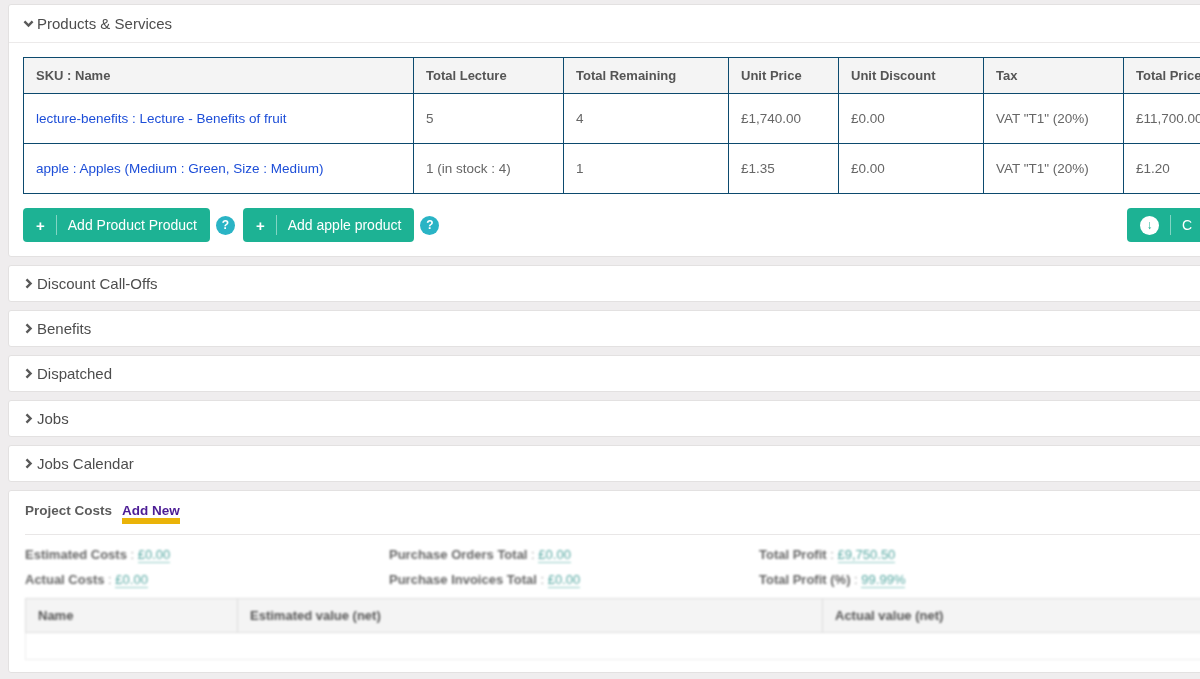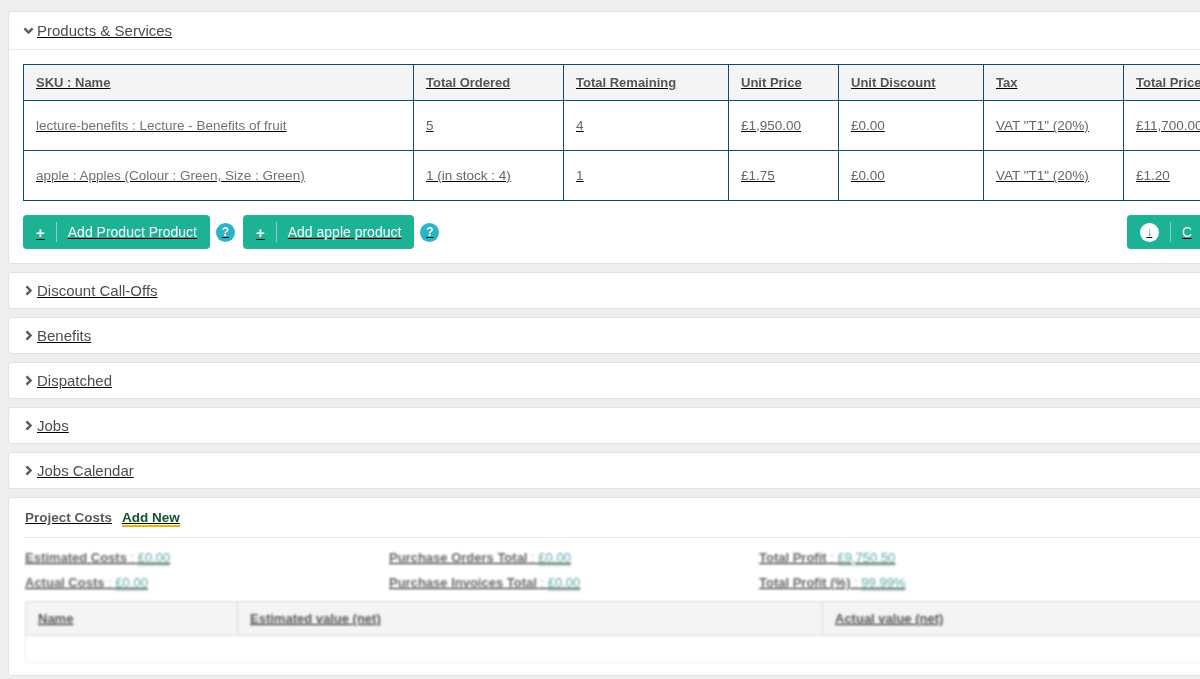--- a/index.html
+++ b/index.html
@@ -2,21 +2,21 @@
 <html><head>
 <meta charset="utf-8">
 <style>
   html,body { margin:0; padding:0; }
   body {
     width:1200px; height:679px; overflow:hidden;
     background:#efedee;
     font-family:"Liberation Sans", sans-serif;
     -webkit-font-smoothing:antialiased;
   }
-  .page { padding:11px 0 0 8px;text-decoration:underline; }
+  .page { padding:4px 0 0 8px; }
   .card {
     background:#fff;
     border:1px solid #e3e1e1;
     border-radius:3px;
     width:1212px;
     box-sizing:border-box;
     margin-bottom:8px;
   }
   
   .section-header {
@@ -35,21 +35,21 @@
   }
   table.products th, table.products td {
     border:1px solid #0c4a6e; text-align:left;
     overflow:hidden; white-space:nowrap;
   }
   table.products th {
     background:#f4f4f4; color:#555; font-weight:bold;
     font-size:13px; padding:10px 12px;
   }
   table.products td { padding:17px 12px; background:#fff; }
-  td .prod-link { color:#737373; text-decoration:none; cursor:pointer; }
+  td .prod-link { color:#1d4ed8; text-decoration:none; cursor:pointer; }
   
   .buttons-row { display:flex; align-items:center; margin-top:14px; }
   .btn {
     display:inline-flex; align-items:center;
     background:#1db294; color:#fff;
     border:none; border-radius:4px;
     height:34px; padding:0 13px;
     font-size:14px; font-family:inherit; cursor:pointer;
   }
   .btn .plus { font-size:15px; font-weight:bold; line-height:1; }
@@ -75,22 +75,22 @@
     cursor:pointer;
   }
   
   .pc-card { padding:12px 16px; filter:blur(0.7px); }
   .pc-header {
     display:flex; align-items:baseline; gap:10px;
     font-size:13.5px; font-weight:bold; color:#5c5c5c;
     padding-bottom:10px; border-bottom:1px solid #e9e7e7;
   }
   .add-new {
-    color:#14532d; font-weight:bold; cursor:pointer;
-    border-bottom:2px solid #eab308; line-height:15px;
+    color:#4c1d95; font-weight:bold; cursor:pointer;
+    border-bottom:6px solid #eab308; line-height:15px;
   }
   .stats { display:flex; margin:12px 0 10px; font-size:13px; filter:blur(1px); }
   .stat-col { display:flex; flex-direction:column; gap:9px; }
   .stat-col.c1 { width:364px; }
   .stat-col.c2 { width:370px; }
   .stat-line { color:#999; line-height:16px; }
   .stat-label { font-weight:bold; color:#666; }
   .stat-value { color:#55a8a2; border-bottom:1px solid #93ccc7; cursor:pointer; }
   table.pc-table {
     border-collapse:collapse; table-layout:fixed;
@@ -123,43 +123,43 @@
             <col style="width:150px">
             <col style="width:165px">
           <col style="width:110px">
             <col style="width:145px">
             <col style="width:140px">
             <col>
         </colgroup>
         <thead>
           <tr>
             <th>SKU : Name</th>
-            <th>Total Ordered</th>
+            <th>Total Lecture</th>
             <th>Total Remaining</th>
             <th>Unit Price</th>
             <th>Unit Discount</th>
             <th>Tax</th>
             <th>Total Price</th>
           </tr>
         </thead>
         <tbody>
           <tr>
             <td><a class="prod-link">lecture-benefits : Lecture - Benefits of fruit</a></td>
             <td>5</td>
             <td>4</td>
-            <td>£1,950.00</td>
+            <td>£1,740.00</td>
             <td>£0.00</td>
             <td>VAT "T1" (20%)</td>
             <td>£11,700.00</td>
           </tr>
           <tr>
-            <td><a class="prod-link">apple : Apples (Colour : Green, Size : Green)</a></td>
+            <td><a class="prod-link">apple : Apples (Medium : Green, Size : Medium)</a></td>
             <td>1 (in stock : 4)</td>
             <td>1</td>
-            <td>£1.75</td>
+            <td>£1.35</td>
             <td>£0.00</td>
             <td>VAT "T1" (20%)</td>
             <td>£1.20</td>
           </tr>
         </tbody>
       </table>
 
       <div class="buttons-row">
         <button class="btn">
           <span class="plus">+</span>

